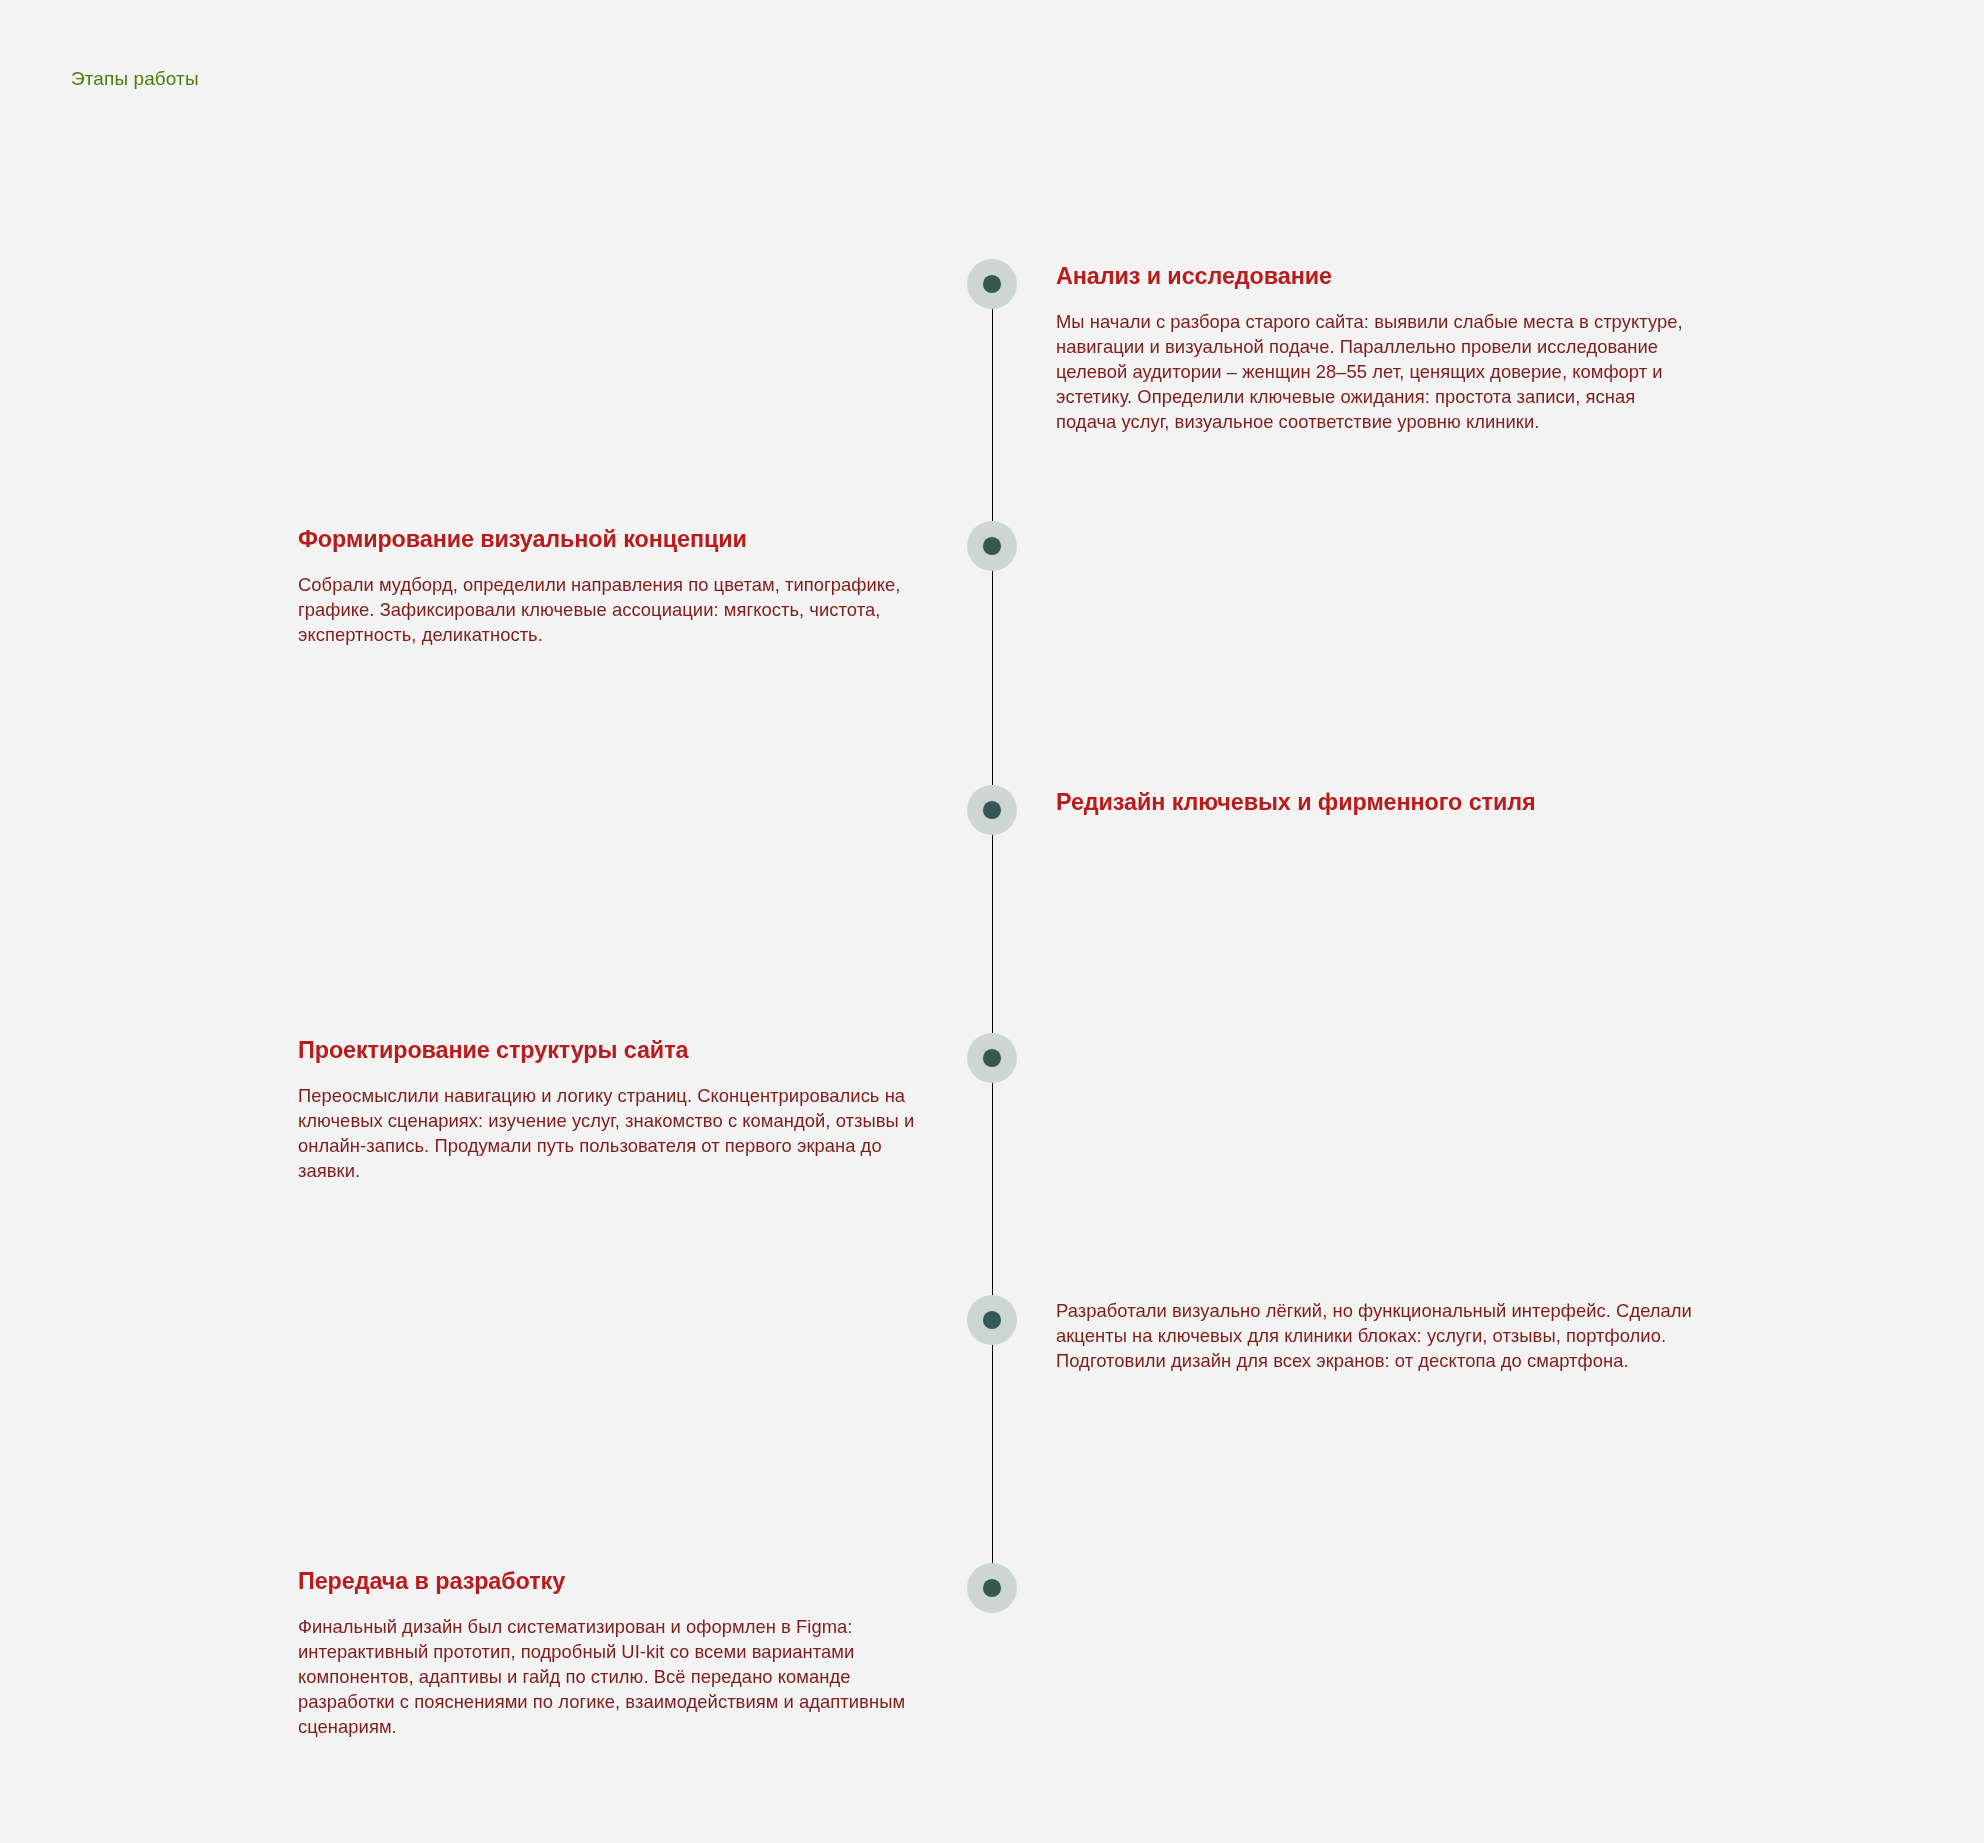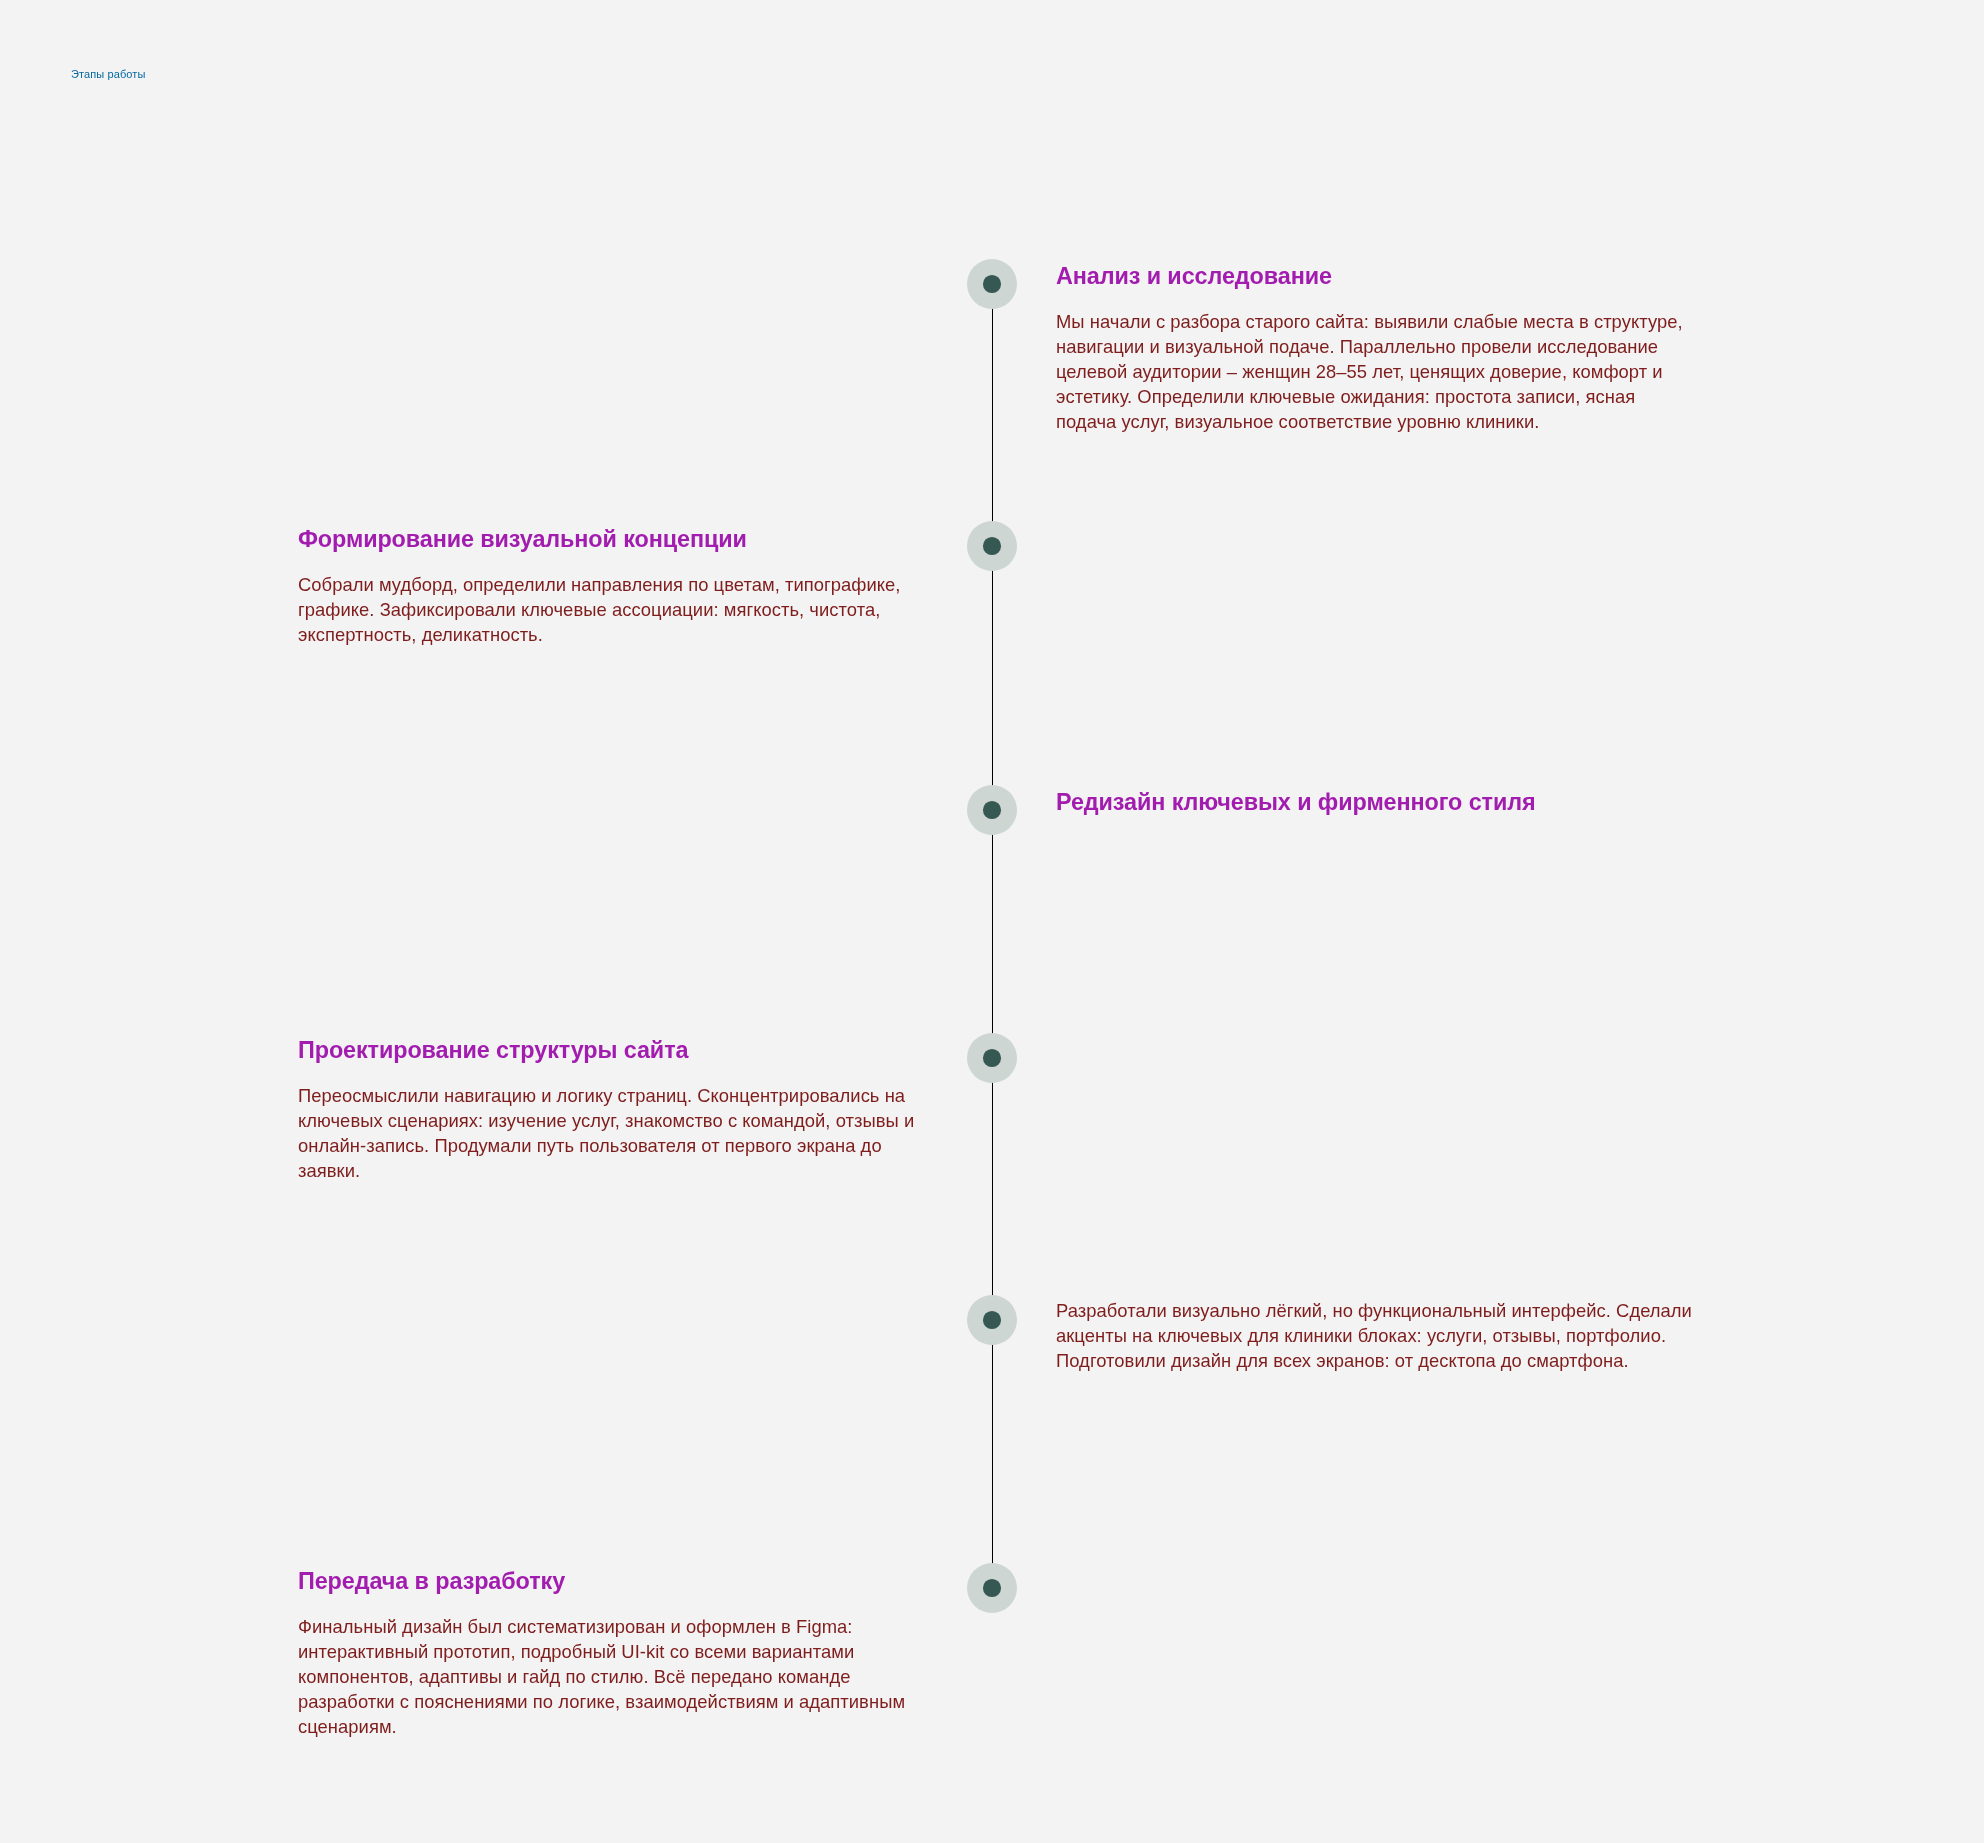--- a/index.html
+++ b/index.html
@@ -21,24 +21,24 @@
     width: 1985px;
     height: 1844px;
     background: #f3f3f3;
   }
 
   
   .eyebrow {
     position: absolute;
     left: 71px;
     top: 67px;
-    font-size: 11px;
+    font-size: 19px;
     line-height: 1.3;
     letter-spacing: 0.1px;
-    color: #0369a1;
+    color: #4d7c0f;
     white-space: nowrap;
   }
 
   
   .spine {
     position: absolute;
     left: 992px;
     top: 284px;
     width: 1.4px;
     height: 1304px;
@@ -79,21 +79,21 @@
     right: 1049px;
     width: 638px;
     text-align: left;
   }
 
   .step-title {
     font-size: 23.4px;
     font-weight: 600;
     line-height: 1.25;
     letter-spacing: -0.1px;
-    color: #a21caf;
+    color: #b91c1c;
     margin: 0 0 19px 0;
   }
 
   .step-body {
     font-size: 18.4px;
     font-weight: 400;
     line-height: 1.35;
     letter-spacing: 0.04px;
     color: #7f1d1d;
     margin: 0;

